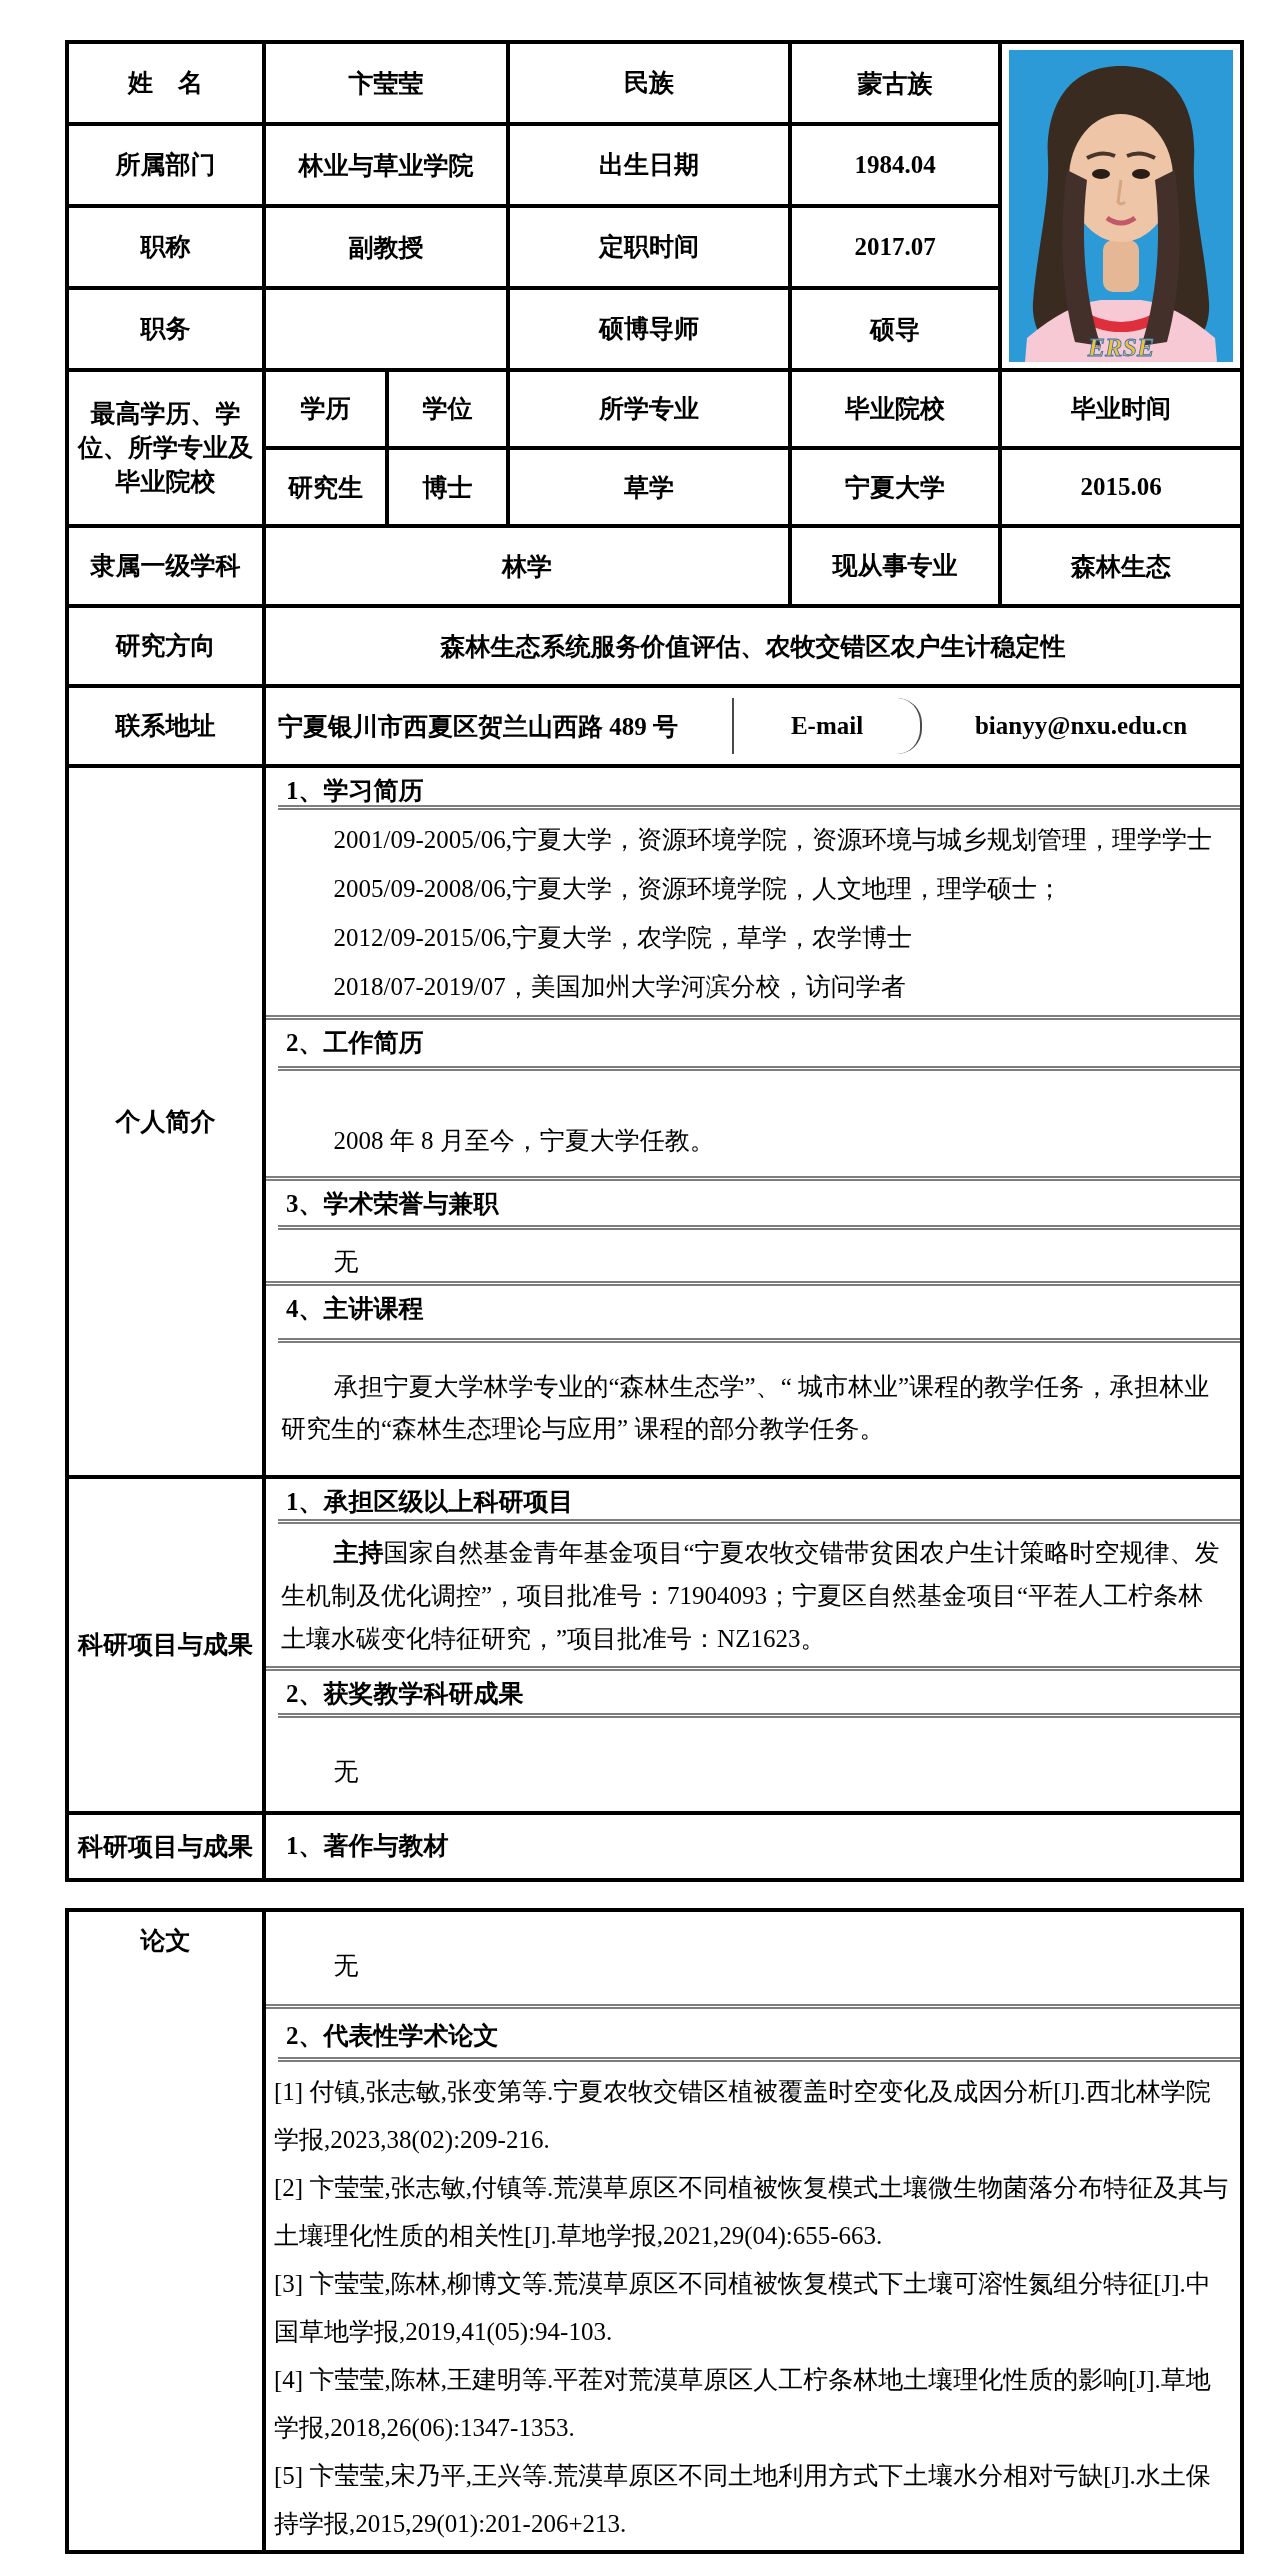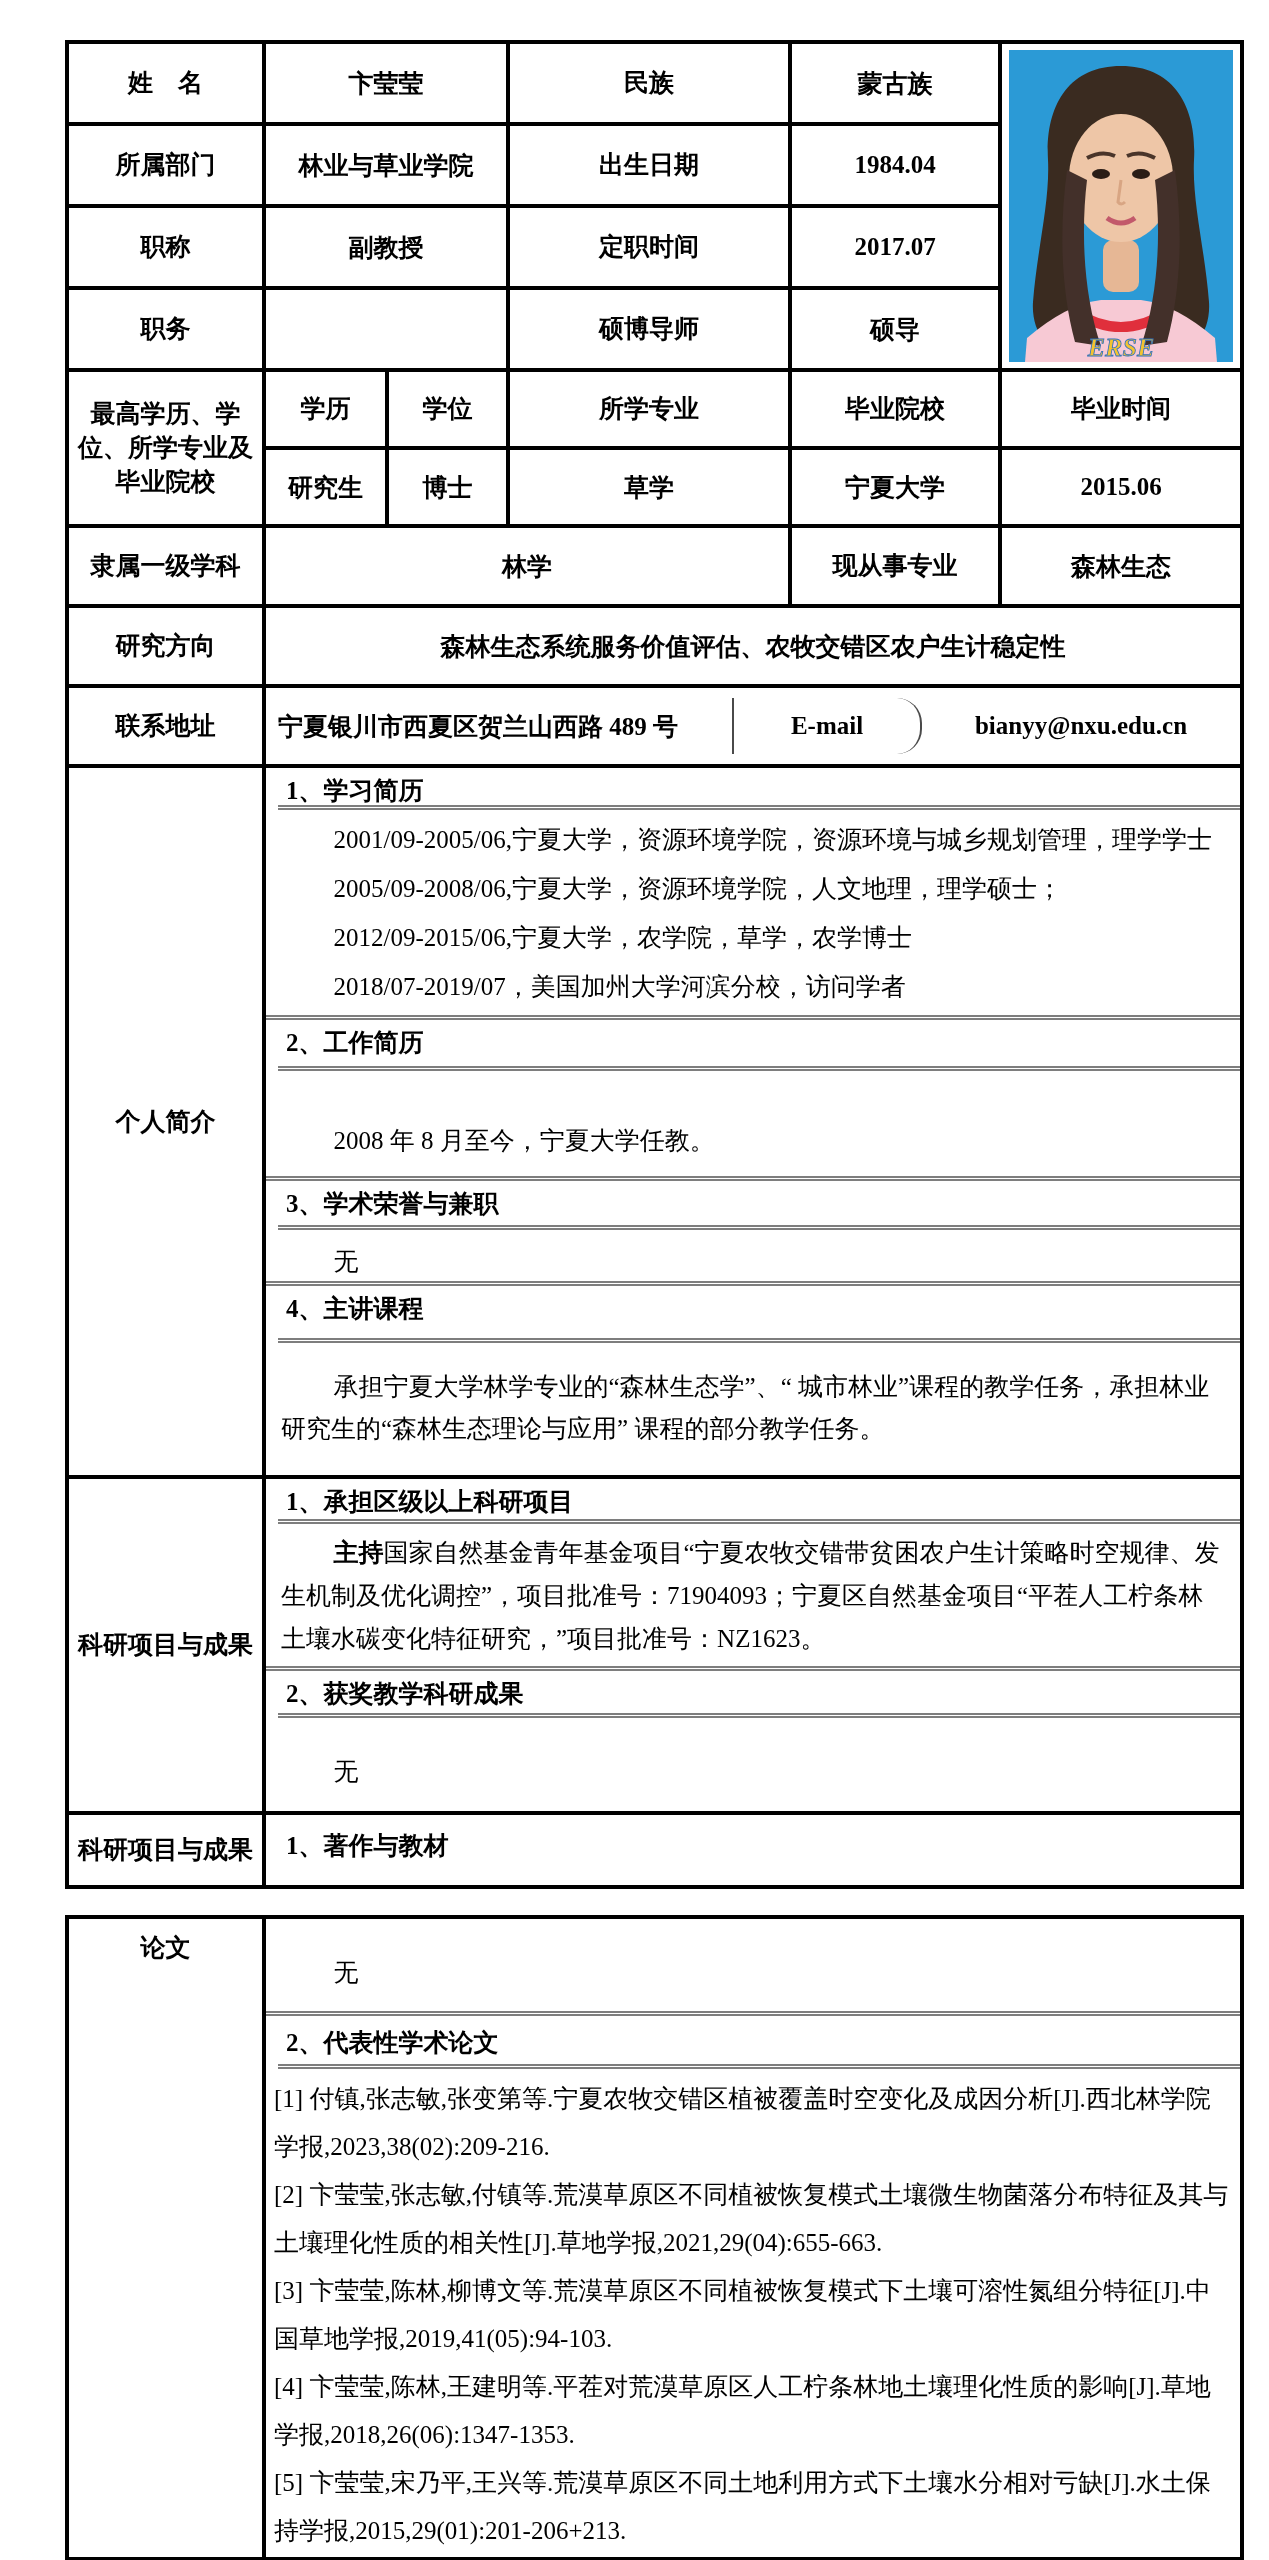--- a/index.html
+++ b/index.html
@@ -188,21 +188,21 @@
         <div class="band bh" style="height:47px">2、获奖教学科研成果</div>
         <div class="band" style="height:93px;padding-top:26px">
           <p class="p indent">无</p>
         </div>
       </td>
     </tr>
 
     <tr>
       <td class="lbl">科研项目与成果</td>
       <td class="content" colspan="5">
-        <div class="band bh" style="height:70px;padding-top:14px">1、著作与教材</div>
+        <div class="band bh" style="height:63px;padding-top:14px">1、著作与教材</div>
       </td>
     </tr>
   </tbody>
     </table>
 
   <div class="gap"></div>
 
   <table class="form">
     <colgroup>
       <col style="width:197px">

